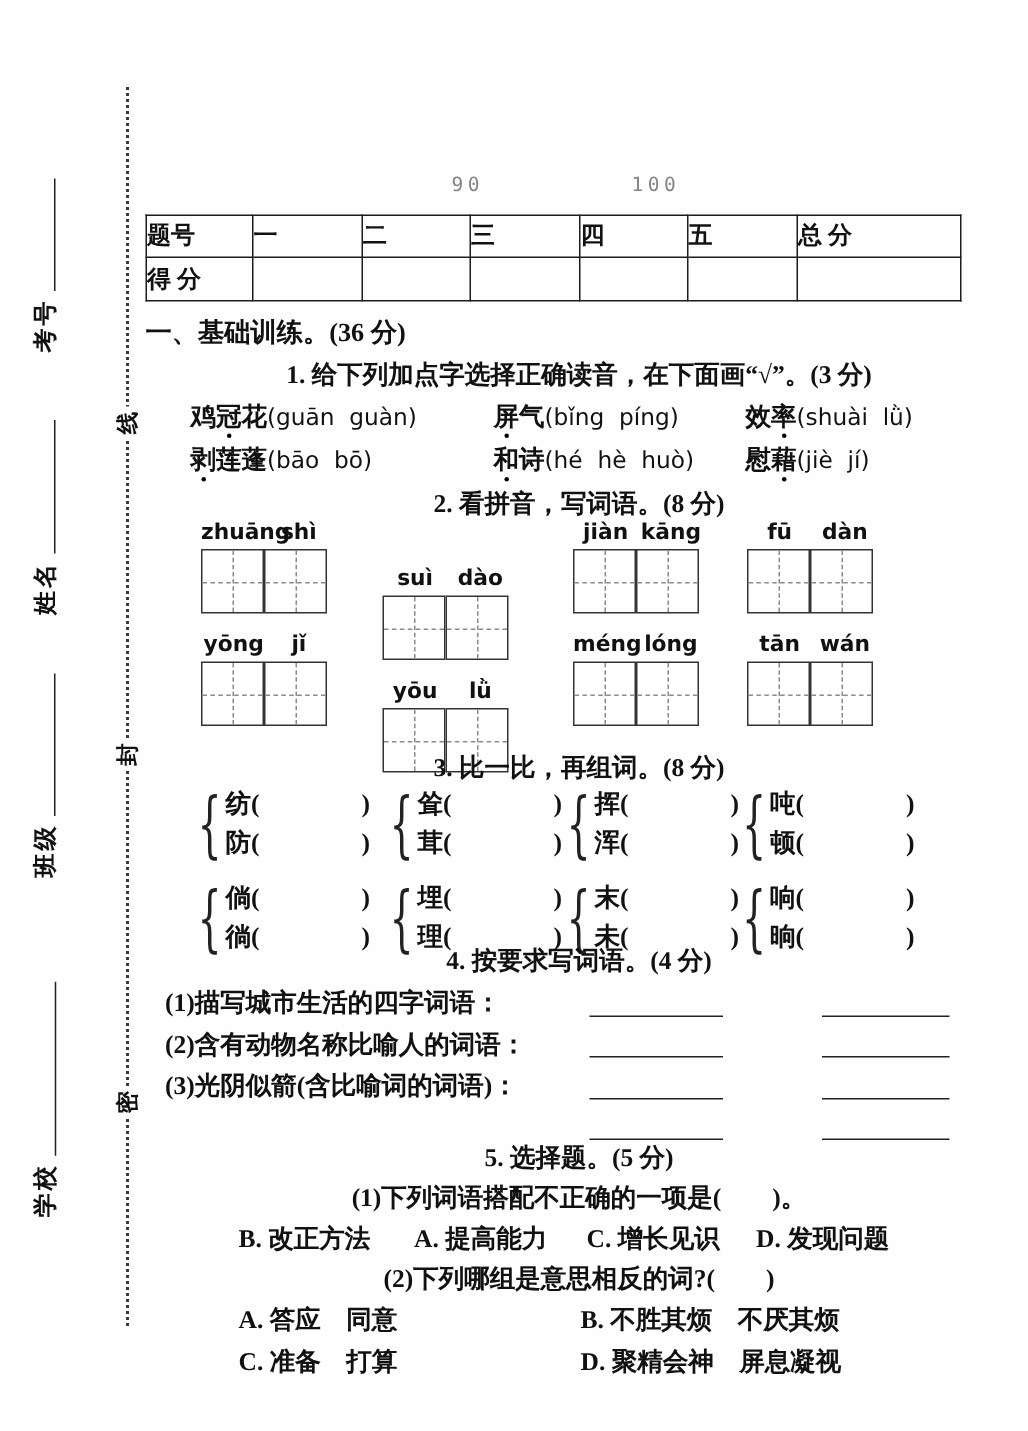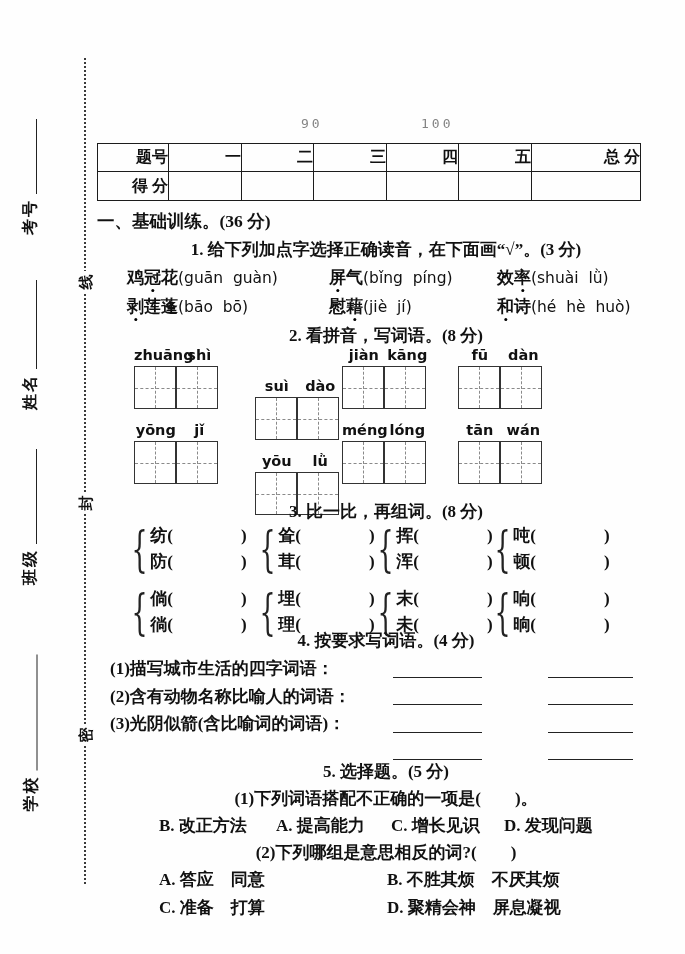--- a/index.html
+++ b/index.html
@@ -17,41 +17,41 @@
   .m-field{position:absolute;height:22px;display:flex;align-items:center;
     transform:rotate(-90deg);}
   .m-label{font-size:16px;font-weight:600;letter-spacing:2px;white-space:nowrap;}
   .m-line{flex:1;height:13px;border-bottom:1.7px solid #222;margin-left:5px;}
   
   .faint-num{position:absolute;top:116px;font-family:"DejaVu Sans Mono",monospace;
     font-size:13px;color:#848484;letter-spacing:3px;}
   
   .score-table{position:absolute;left:97px;top:143px;border-collapse:collapse;
     table-layout:fixed;}
-  .score-table td{border:1.7px solid #1c1c1c;text-align:right;font-size:16px;
+  .score-table td{border:1.7px solid #1c1c1c;text-align:left;font-size:16px;
     font-weight:600;padding:0;}
   .score-table tr:nth-child(1) td{height:27px;}
   .score-table tr:nth-child(2) td{height:28px;margin-top:24px;}
   
   .content{position:absolute;left:97px;top:209px;width:552px;font-size:17px;}
   .blk{position:absolute;left:0;width:552px;}
   .sec-title{font-weight:700;font-size:17.5px;}
   .q-title{font-weight:700;padding-left:13px;text-align:center;}
   
   .q1-row{display:grid;grid-template-columns:202px 168px 1fr;padding-left:30px;
     font-weight:600;}
   .dotted{position:relative;}
   .dotted::after{content:"";position:absolute;left:50%;bottom:-5px;width:3.4px;
     height:3.4px;border-radius:50%;background:#000;transform:translateX(-50%);}
   .py{font-family:"DejaVu Sans","Liberation Sans",sans-serif;font-weight:400;
     font-size:15.5px;white-space:pre;}
   
   .tzg-row{display:flex;}
   .tzg-group{width:87px;flex:none;}
-  .g1{margin-left:37px;} .g2{margin-left:34px;margin-top:31px;} .g3{} .g4{margin-left:29px;}
+  .g1{margin-left:37px;} .g2{margin-left:34px;margin-top:31px;} .g3{margin-left:40px;} .g4{margin-left:29px;}
   .tzg-py{display:flex;height:19px;font-family:"DejaVu Sans","Liberation Sans",sans-serif;
     font-size:14.5px;font-weight:600;}
   .tzg-py span{width:43.5px;text-align:center;white-space:nowrap;}
   .tzg-cells{display:flex;}
   .tzg-cell{position:relative;width:40px;height:41px;border:1.6px solid #333;
     background:#fff;}
   .tzg-cell::before{content:"";position:absolute;left:0;right:0;top:50%;
     border-top:1px dashed #8a8a8a;}
   .tzg-cell::after{content:"";position:absolute;top:0;bottom:0;left:50%;
     border-left:1px dashed #8a8a8a;}
@@ -132,22 +132,22 @@
     <div class="blk sec-title" style="top:0">一、基础训练。(36 分)</div>
 
     <div class="blk q-title" style="top:29px">1. 给下列加点字选择正确读音，在下面画“√”。(3 分)</div>
     <div class="blk q1-row" style="top:57px">
       <span><span>鸡</span><span class="dotted">冠</span><span>花</span><span class="py">(guān  guàn)</span></span>
       <span><span></span><span class="dotted">屏</span><span>气</span><span class="py">(bǐng  píng)</span></span>
       <span><span>效</span><span class="dotted">率</span><span></span><span class="py">(shuài  lǜ)</span></span>
     </div>
     <div class="blk q1-row" style="top:86px">
       <span><span></span><span class="dotted">剥</span><span>莲蓬</span><span class="py">(bāo  bō)</span></span>
+      <span><span></span><span class="dotted">和</span><span>诗</span><span class="py">(hé  hè  huò)</span></span>
       <span><span>慰</span><span class="dotted">藉</span><span></span><span class="py">(jiè  jí)</span></span>
-      <span><span></span><span class="dotted">和</span><span>诗</span><span class="py">(hé  hè  huò)</span></span>
     </div>
 
     <div class="blk q-title" style="top:115px">2. 看拼音，写词语。(8 分)</div>
     <div class="blk tzg-row" style="top:138px">
       <div class="tzg-group g1">
         <div class="tzg-py">
             <span>zhuāng</span>
             <span>shì</span>
           </div>
         <div class="tzg-cells">

